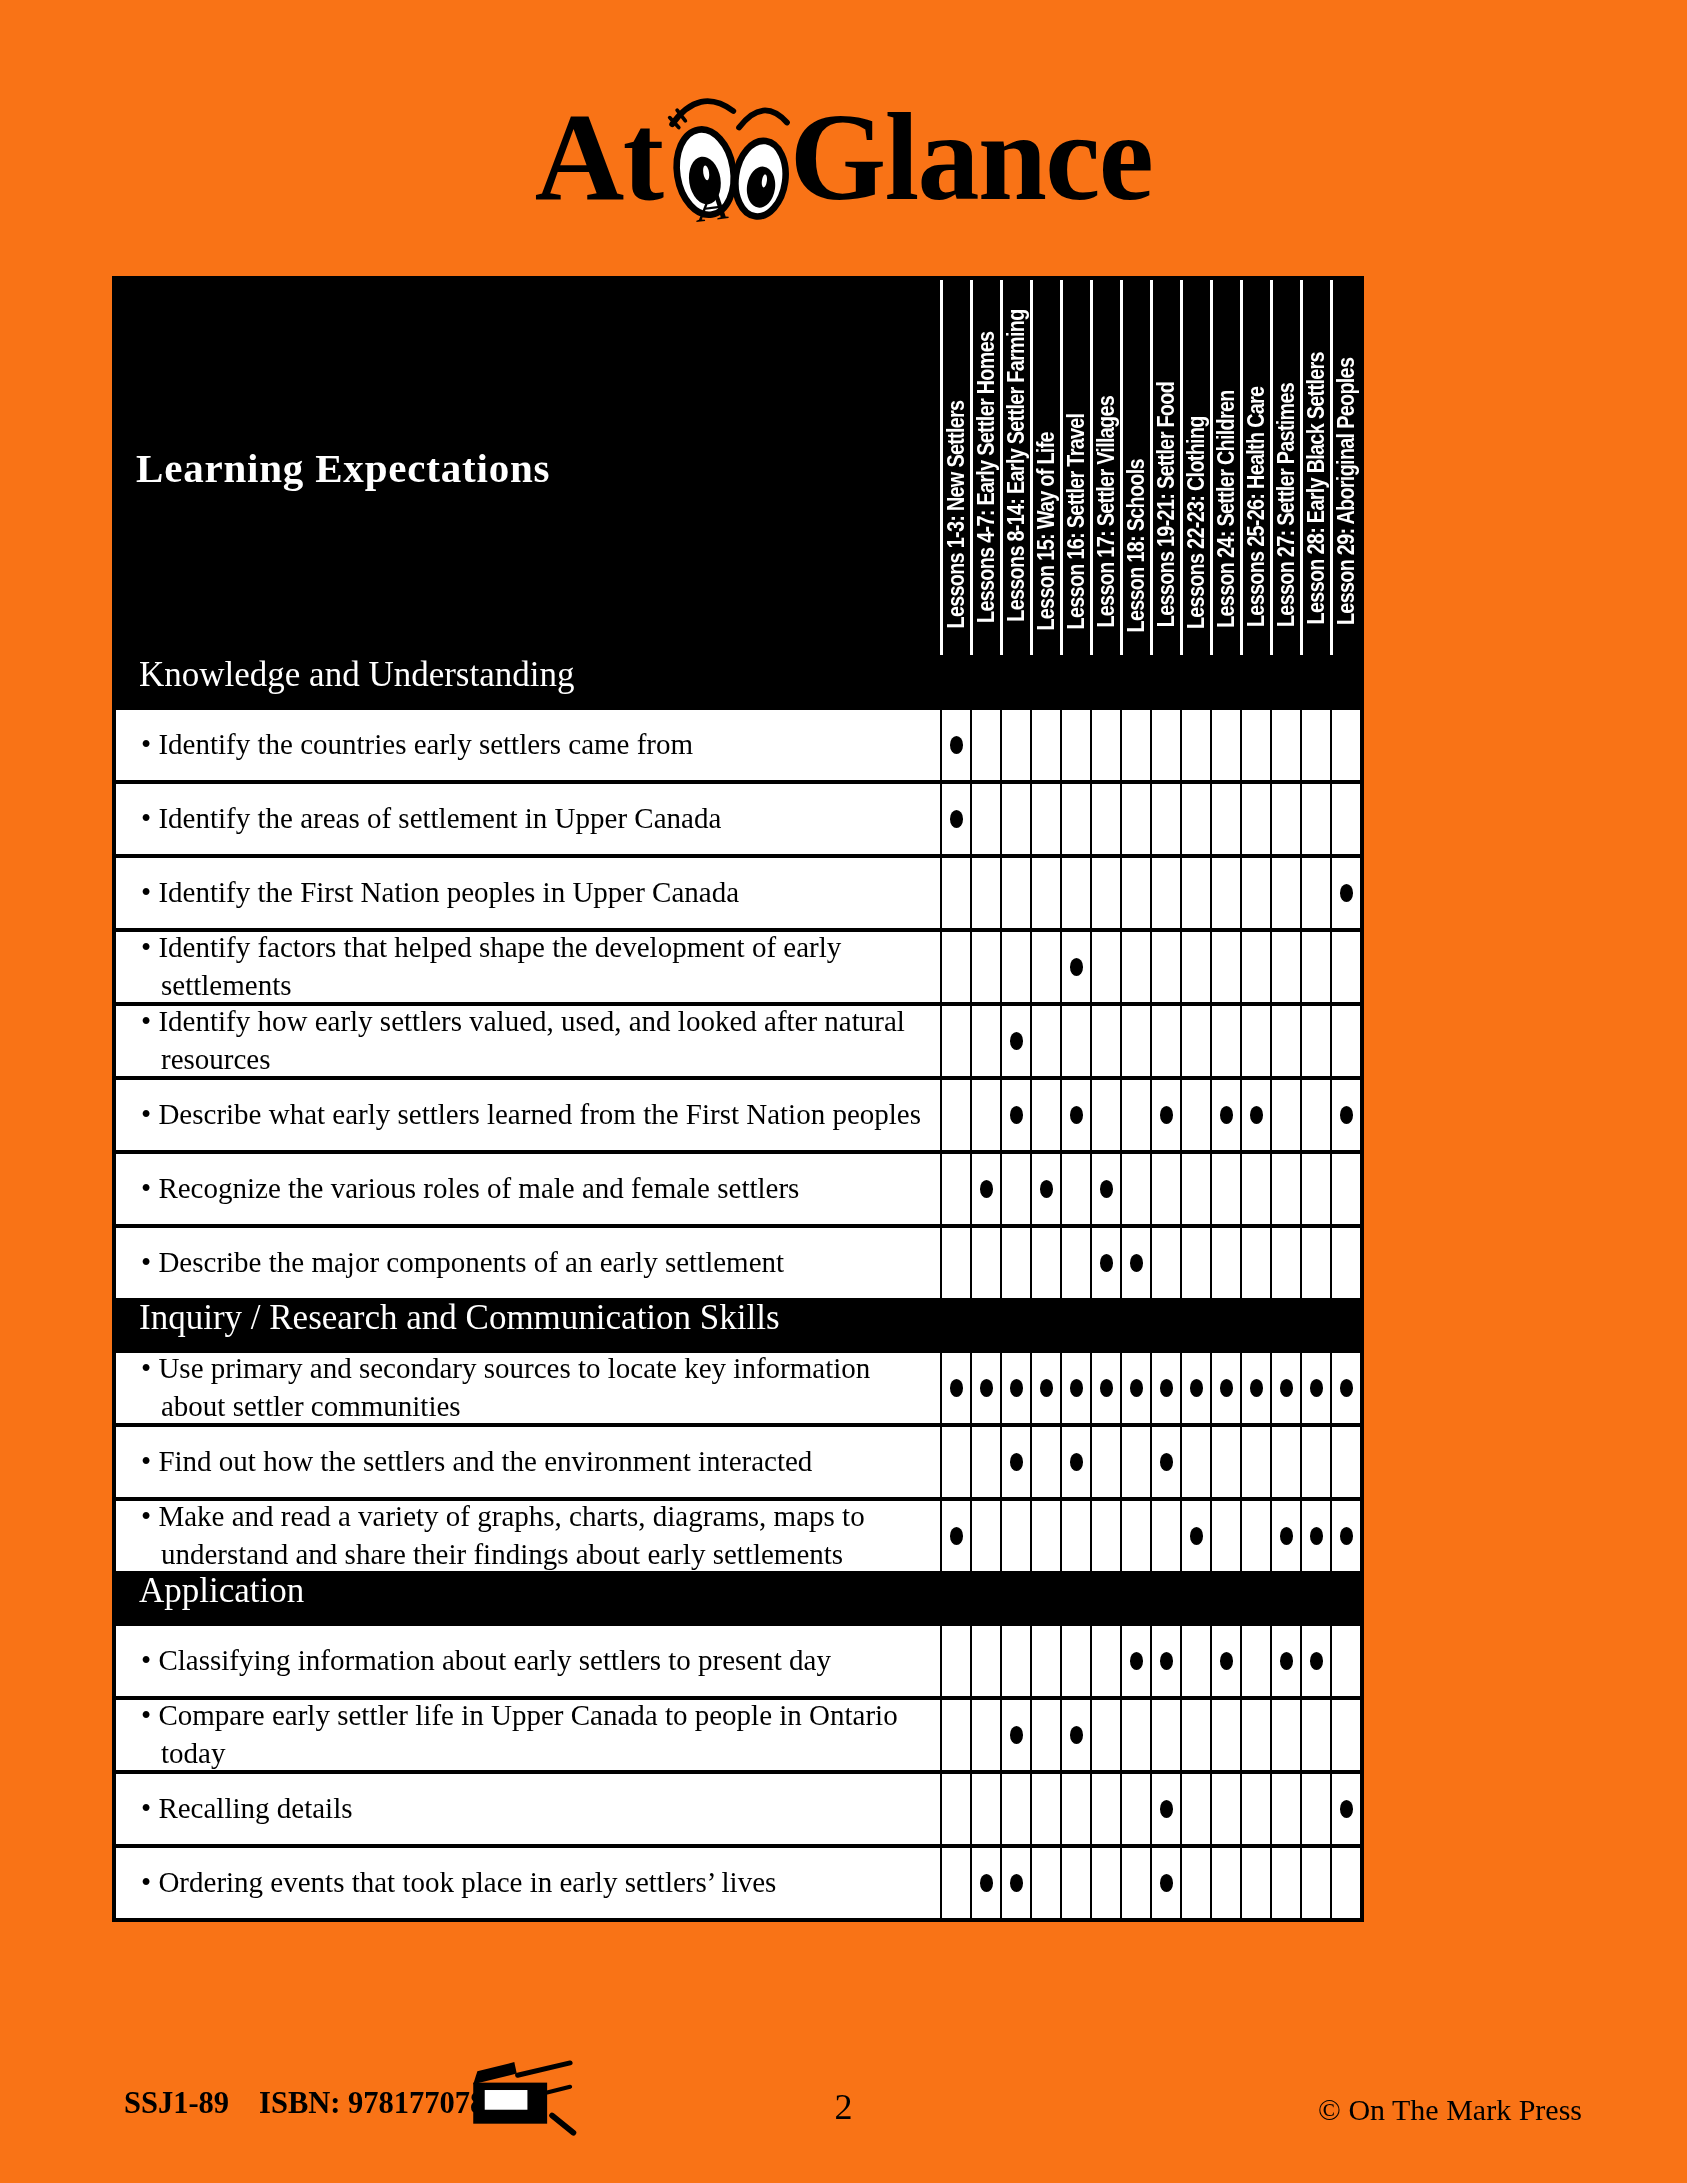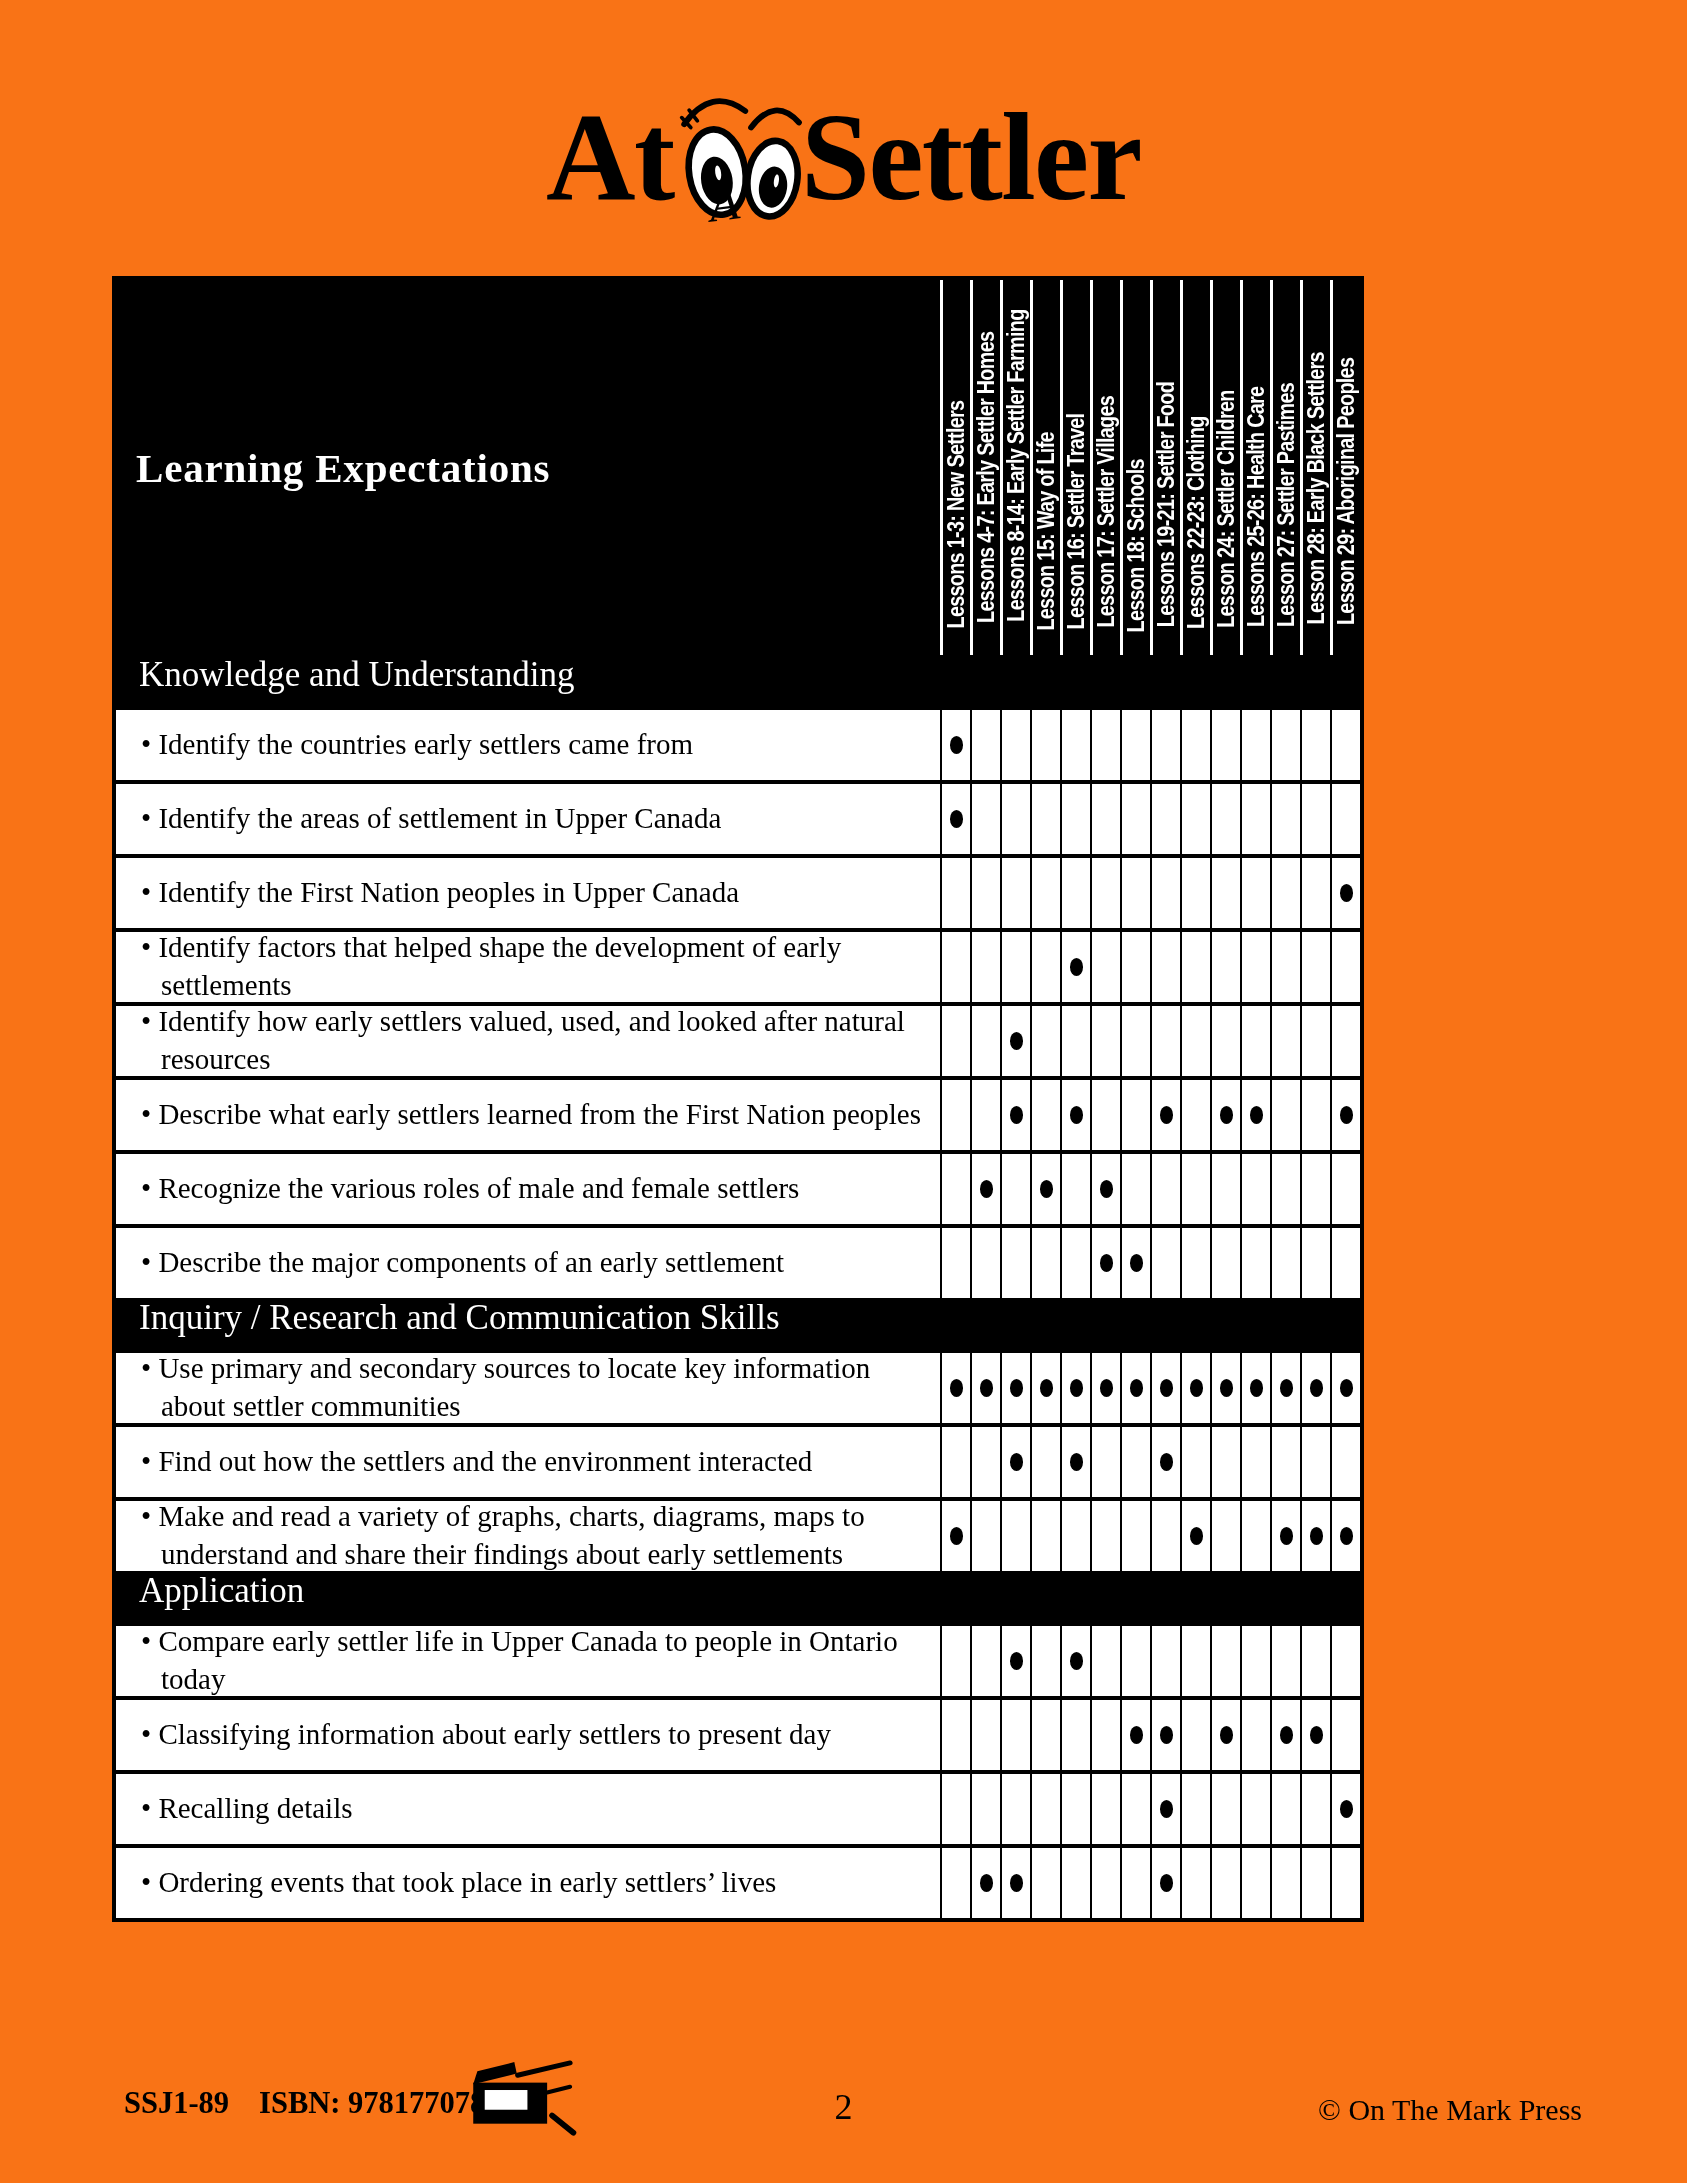--- a/index.html
+++ b/index.html
@@ -124,21 +124,21 @@
         </g>
 
         <g transform="rotate(8 129 128)">
           <ellipse cx="129" cy="128" rx="30" ry="46" fill="#fff" stroke="#000" stroke-width="8"></ellipse>
           <ellipse cx="131" cy="138" rx="17" ry="25" fill="#000"></ellipse>
           <ellipse cx="134" cy="130" rx="3" ry="8" fill="#fff"></ellipse>
         </g>
       </svg>
       <span class="hand-a">A</span>
     </span>
-    <span class="title-word glance">Settler</span>
+    <span class="title-word glance">Glance</span>
   </div>
 
   <div class="matrix">
     <div class="matrix-header">
       <div class="header-label-cell">
         <span>Learning Expectations</span>
       </div>
 
       <div style="display:contents"><div class="col-strip">
             <span>Lessons 1-3: New Settlers</span>
@@ -317,43 +317,43 @@
               <div class="dot"></div>
             </div><div class="grid-cell">
               <div class="dot"></div>
             </div></div>
   </div>
         <div class="section-band">
     <span>Application</span>
   </div>
         <div class="exp-row">
     <div class="exp-label">
+      <span class="txt">Classifying information about early settlers to present day</span>
+    </div>
+    <div style="display:contents"><div class="grid-cell"></div><div class="grid-cell"></div><div class="grid-cell"></div><div class="grid-cell"></div><div class="grid-cell"></div><div class="grid-cell"></div><div class="grid-cell">
+              <div class="dot"></div>
+            </div><div class="grid-cell">
+              <div class="dot"></div>
+            </div><div class="grid-cell"></div><div class="grid-cell">
+              <div class="dot"></div>
+            </div><div class="grid-cell"></div><div class="grid-cell">
+              <div class="dot"></div>
+            </div><div class="grid-cell">
+              <div class="dot"></div>
+            </div><div class="grid-cell"></div></div>
+  </div>
+        <div class="exp-row">
+    <div class="exp-label">
       <span class="txt">Compare early settler life in Upper Canada to people in Ontario today</span>
     </div>
     <div style="display:contents"><div class="grid-cell"></div><div class="grid-cell"></div><div class="grid-cell">
               <div class="dot"></div>
             </div><div class="grid-cell"></div><div class="grid-cell">
               <div class="dot"></div>
             </div><div class="grid-cell"></div><div class="grid-cell"></div><div class="grid-cell"></div><div class="grid-cell"></div><div class="grid-cell"></div><div class="grid-cell"></div><div class="grid-cell"></div><div class="grid-cell"></div><div class="grid-cell"></div></div>
-  </div>
-        <div class="exp-row">
-    <div class="exp-label">
-      <span class="txt">Classifying information about early settlers to present day</span>
-    </div>
-    <div style="display:contents"><div class="grid-cell"></div><div class="grid-cell"></div><div class="grid-cell"></div><div class="grid-cell"></div><div class="grid-cell"></div><div class="grid-cell"></div><div class="grid-cell">
-              <div class="dot"></div>
-            </div><div class="grid-cell">
-              <div class="dot"></div>
-            </div><div class="grid-cell"></div><div class="grid-cell">
-              <div class="dot"></div>
-            </div><div class="grid-cell"></div><div class="grid-cell">
-              <div class="dot"></div>
-            </div><div class="grid-cell">
-              <div class="dot"></div>
-            </div><div class="grid-cell"></div></div>
   </div>
         <div class="exp-row">
     <div class="exp-label">
       <span class="txt">Recalling details</span>
     </div>
     <div style="display:contents"><div class="grid-cell"></div><div class="grid-cell"></div><div class="grid-cell"></div><div class="grid-cell"></div><div class="grid-cell"></div><div class="grid-cell"></div><div class="grid-cell"></div><div class="grid-cell">
               <div class="dot"></div>
             </div><div class="grid-cell"></div><div class="grid-cell"></div><div class="grid-cell"></div><div class="grid-cell"></div><div class="grid-cell"></div><div class="grid-cell">
               <div class="dot"></div>
             </div></div>

